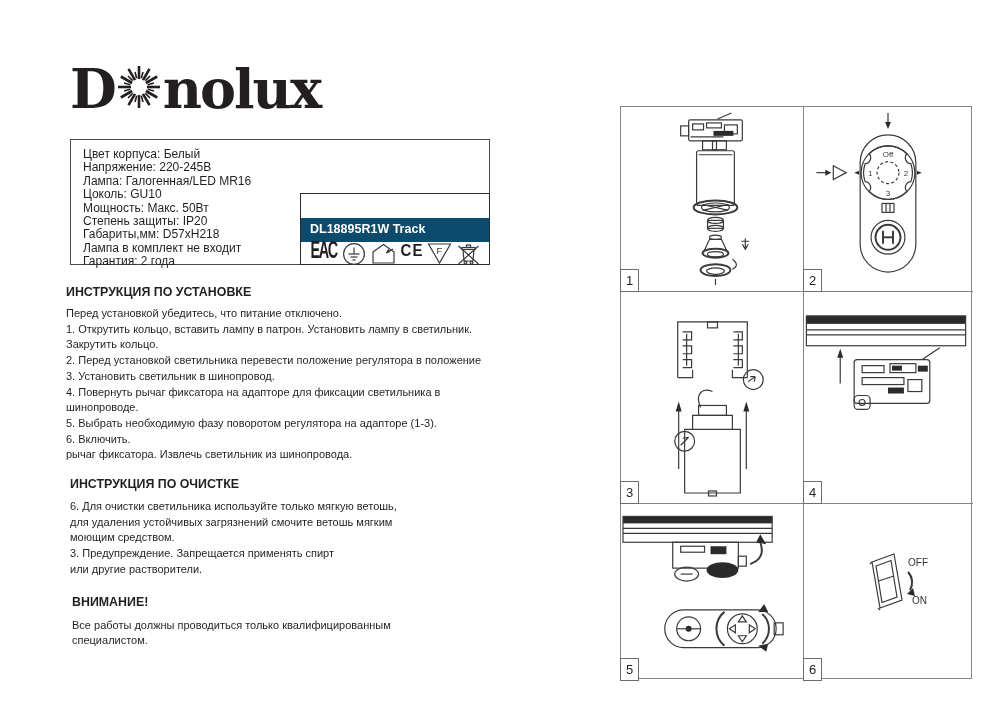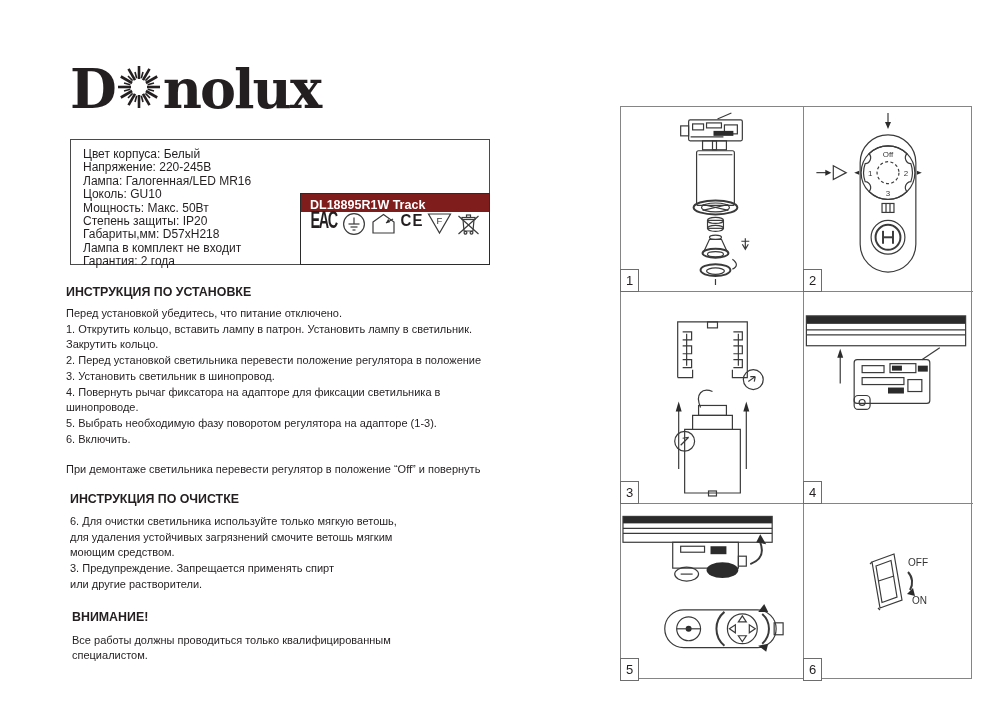--- a/index.html
+++ b/index.html
@@ -13,22 +13,22 @@
           font-family:"DejaVu Serif", serif; font-weight:bold; font-size:54px;
           letter-spacing:-2px; color:#231f20; line-height:1; }
   .logo .burst { margin:0 1px; position:relative; top:2px; }
   
   .spec-box { position:absolute; left:70px; top:139px; width:420px; height:126px;
               border:1.4px solid #4a4a4a; padding:8px 0 0 12px; background:#fff; }
   .spec-box .line { font-size:12px; line-height:13.4px; white-space:nowrap; }
   
   .label-box { position:absolute; left:300px; top:193px; width:190px; height:72px;
                border:1.4px solid #2b2b2b; background:#fff; }
-  .label-bar { height:18px; background:#7f1d1d; color:#fff; font-size:12.5px;
-               font-weight:bold; line-height:22px; padding-left:9px; white-space:nowrap; }
+  .label-bar { height:24px; background:#0c4a6e; color:#fff; font-size:12.5px;
+               font-weight:bold; line-height:22px; padding-left:9px; white-space:nowrap;margin-top:24px; }
   .icons-row { height:48px; display:flex; align-items:flex-start; justify-content:space-between;
                padding:0 8px; }
   .eac { font-weight:800; font-size:16px; letter-spacing:-1.5px;
          transform:scale(0.9,1.45); font-family:"Liberation Sans",sans-serif; }
   .ce  { font-weight:600; font-size:15px; letter-spacing:1px;
          font-family:"Liberation Sans",sans-serif; transform:scaleY(1.05); }
   
   .text-col { position:absolute; left:66px; top:285px; width:478px; }
   .sec-head { font-size:12.4px; font-weight:bold; }
   .t-line { font-size:11px; line-height:15.7px; white-space:nowrap; }
@@ -157,21 +157,21 @@
     <div class="sec-head install-head">ИНСТРУКЦИЯ ПО УСТАНОВКЕ</div>
     <div class="t-line">Перед установкой убедитесь, что питание отключено.</div>
     <div class="t-line">1. Открутить кольцо, вставить лампу в патрон. Установить лампу в светильник.</div>
     <div class="t-line">Закрутить кольцо.</div>
     <div class="t-line">2. Перед установкой светильника перевести положение регулятора в положение</div>
     <div class="t-line">3. Установить светильник в шинопровод.</div>
     <div class="t-line">4. Повернуть рычаг фиксатора на адапторе для фиксации светильника в</div>
     <div class="t-line">шинопроводе.</div>
     <div class="t-line">5. Выбрать необходимую фазу поворотом регулятора на адапторе (1-3).</div>
     <div class="t-line">6. Включить.</div>
-    <div class="t-line mt-note">При демонтаже светильника перевести регулятор в положение “Off” и повернуть</div>
+    <div class="t-line">рычаг фиксатора. Извлечь светильник из шинопровода.</div>
 
     <div class="sec-head mt-clean pad4">ИНСТРУКЦИЯ ПО ОЧИСТКЕ</div>
     <div class="t-line pad4">6. Для очистки светильника используйте только мягкую ветошь,</div>
     <div class="t-line pad4 indent">для удаления устойчивых загрязнений смочите ветошь мягким</div>
     <div class="t-line pad4 indent">моющим средством.</div>
     <div class="t-line pad4">3. Предупреждение. Запрещается применять спирт</div>
     <div class="t-line pad4 indent">или другие растворители.</div>
 
     <div class="sec-head mt-att pad6">ВНИМАНИЕ!</div>
     <div class="t-line pad6">Все работы должны проводиться только квалифицированным</div>

